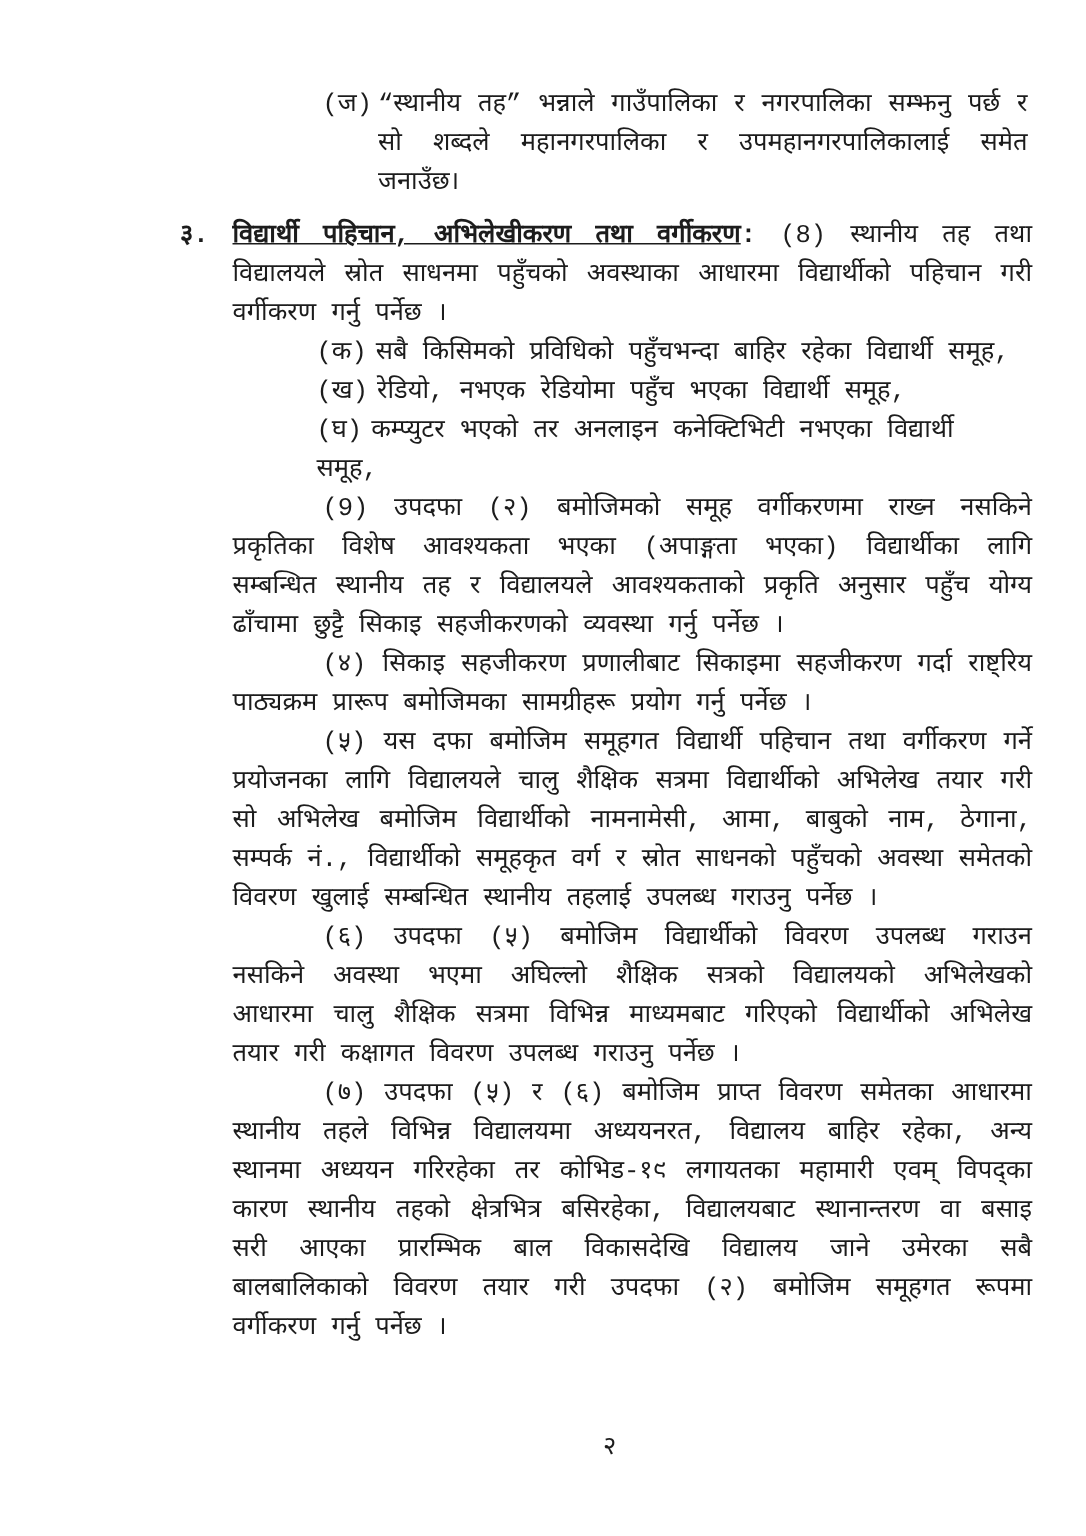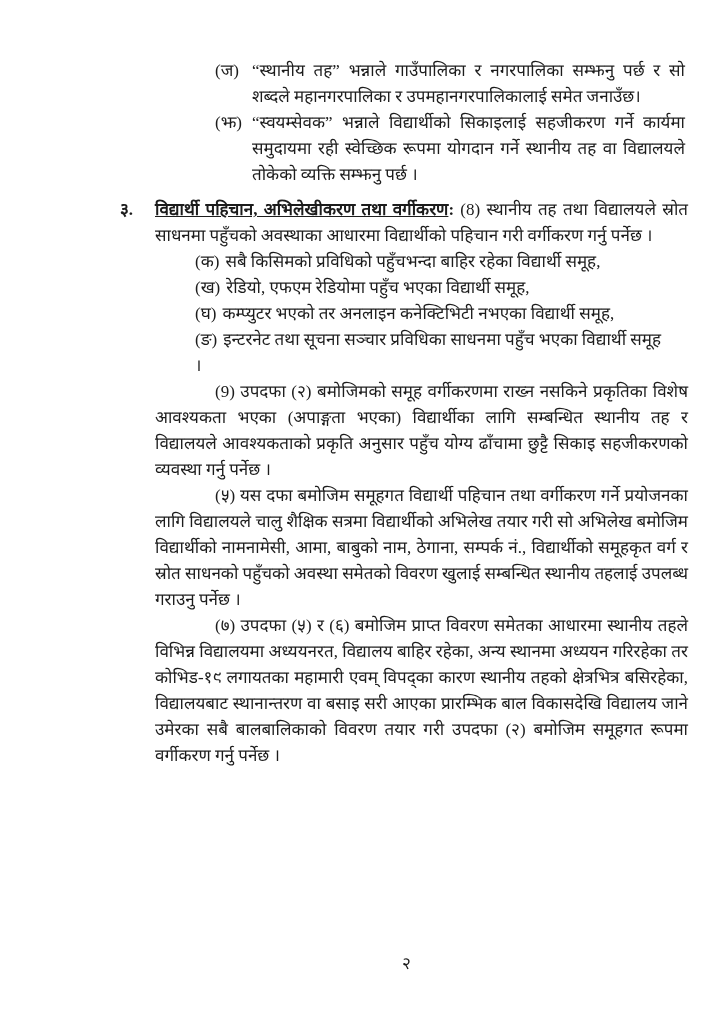--- a/index.html
+++ b/index.html
@@ -15,20 +15,21 @@
     font-family: "Liberation Serif", "DejaVu Serif", serif;
     font-size: 17px;
     line-height: 26px;
     color: #1c1c1c;
   }
   .content {
     position: absolute;
     top: 58px;
     left: 155px;
     width: 533px;
+    font-family: Liberation Mono, monospace;
   }
   
   .defs {
     margin-left: 60px;
     width: 470px;
   }
   .def {
     padding-left: 37px;
     text-align: justify;
   }
@@ -57,21 +58,21 @@
     text-decoration: underline;
   }
   .sec-colon {
     font-weight: bold;
   }
   .para.indent {
     text-indent: 60px;
   }
   
   .group {
-    margin-left: 40px;
+    margin-left: 56px;
     width: 473px;
   }
   .g-item .g-lbl {
     margin-right: 6px;
   }
   .page-num {
     position: absolute;
     top: 951px;
     left: 140px;
     width: 533px;
@@ -80,44 +81,40 @@
 </style>
 </head>
 <body>
 
 <div class="content">
 
   <div class="defs">
     <div class="def">
       <span class="lbl">(ज)</span><span>“स्थानीय तह” भन्नाले गाउँपालिका र नगरपालिका सम्झनु पर्छ र सो शब्दले महानगरपालिका र उपमहानगरपालिकालाई समेत जनाउँछ।</span>
     </div>
-    <div class="def">
-      <span class="lbl">(झ)</span><span>“स्वयम्सेवक” भन्नाले विद्यार्थीको सिकाइलाई सहजीकरण गर्ने कार्यमा समुदायमा रही स्वेच्छिक रूपमा योगदान गर्ने स्थानीय तह वा विद्यालयले तोकेको व्यक्ति सम्झनु पर्छ ।</span>
-    </div>
   </div>
 
   <div class="para heading-para">
     <span class="sec-num">३.</span><span class="sec-title">विद्यार्थी पहिचान, अभिलेखीकरण तथा वर्गीकरण</span><span class="sec-colon">: </span><span>(8) स्थानीय तह तथा विद्यालयले स्रोत साधनमा पहुँचको अवस्थाका आधारमा विद्यार्थीको पहिचान गरी वर्गीकरण गर्नु पर्नेछ ।</span>
   </div>
 
 
   <div class="group">
     <div class="g-item">
       <span class="g-lbl">(क)</span><span>सबै किसिमको प्रविधिको पहुँचभन्दा बाहिर रहेका विद्यार्थी समूह,</span>
     </div>
     <div class="g-item">
-      <span class="g-lbl">(ख)</span><span>रेडियो, एफएम रेडियोमा पहुँच भएका विद्यार्थी समूह,</span>
+      <span class="g-lbl">(ख)</span><span>रेडियो, नभएक रेडियोमा पहुँच भएका विद्यार्थी समूह,</span>
     </div>
     <div class="g-item">
       <span class="g-lbl">(घ)</span><span>कम्प्युटर भएको तर अनलाइन कनेक्टिभिटी नभएका विद्यार्थी समूह,</span>
     </div>
-    <div class="g-item">
-      <span class="g-lbl">(ङ)</span><span>इन्टरनेट तथा सूचना सञ्चार प्रविधिका साधनमा पहुँच भएका विद्यार्थी समूह ।</span>
-    </div>
   </div>
 
   <div class="para indent">(9) उपदफा (२) बमोजिमको समूह वर्गीकरणमा राख्न नसकिने प्रकृतिका विशेष आवश्यकता भएका (अपाङ्गता भएका) विद्यार्थीका लागि सम्बन्धित स्थानीय तह र विद्यालयले आवश्यकताको प्रकृति अनुसार पहुँच योग्य ढाँचामा छुट्टै सिकाइ सहजीकरणको व्यवस्था गर्नु पर्नेछ ।</div>
+  <div class="para indent">(४) सिकाइ सहजीकरण प्रणालीबाट सिकाइमा सहजीकरण गर्दा राष्ट्रिय पाठ्यक्रम प्रारूप बमोजिमका सामग्रीहरू प्रयोग गर्नु पर्नेछ ।</div>
   <div class="para indent">(५) यस दफा बमोजिम समूहगत विद्यार्थी पहिचान तथा वर्गीकरण गर्ने प्रयोजनका लागि विद्यालयले चालु शैक्षिक सत्रमा विद्यार्थीको अभिलेख तयार गरी सो अभिलेख बमोजिम विद्यार्थीको नामनामेसी, आमा, बाबुको नाम, ठेगाना, सम्पर्क नं., विद्यार्थीको समूहकृत वर्ग र स्रोत साधनको पहुँचको अवस्था समेतको विवरण खुलाई सम्बन्धित स्थानीय तहलाई उपलब्ध गराउनु पर्नेछ ।</div>
+  <div class="para indent">(६) उपदफा (५) बमोजिम विद्यार्थीको विवरण उपलब्ध गराउन नसकिने अवस्था भएमा अघिल्लो शैक्षिक सत्रको विद्यालयको अभिलेखको आधारमा चालु शैक्षिक सत्रमा विभिन्न माध्यमबाट गरिएको विद्यार्थीको अभिलेख तयार गरी कक्षागत विवरण उपलब्ध गराउनु पर्नेछ ।</div>
   <div class="para indent">(७) उपदफा (५) र (६) बमोजिम प्राप्त विवरण समेतका आधारमा स्थानीय तहले विभिन्न विद्यालयमा अध्ययनरत, विद्यालय बाहिर रहेका, अन्य स्थानमा अध्ययन गरिरहेका तर कोभिड-१९ लगायतका महामारी एवम् विपद्का कारण स्थानीय तहको क्षेत्रभित्र बसिरहेका, विद्यालयबाट स्थानान्तरण वा बसाइ सरी आएका प्रारम्भिक बाल विकासदेखि विद्यालय जाने उमेरका सबै बालबालिकाको विवरण तयार गरी उपदफा (२) बमोजिम समूहगत रूपमा वर्गीकरण गर्नु पर्नेछ ।</div>
 
 </div>
 
 <div class="page-num">२</div>
 
 </body></html>

